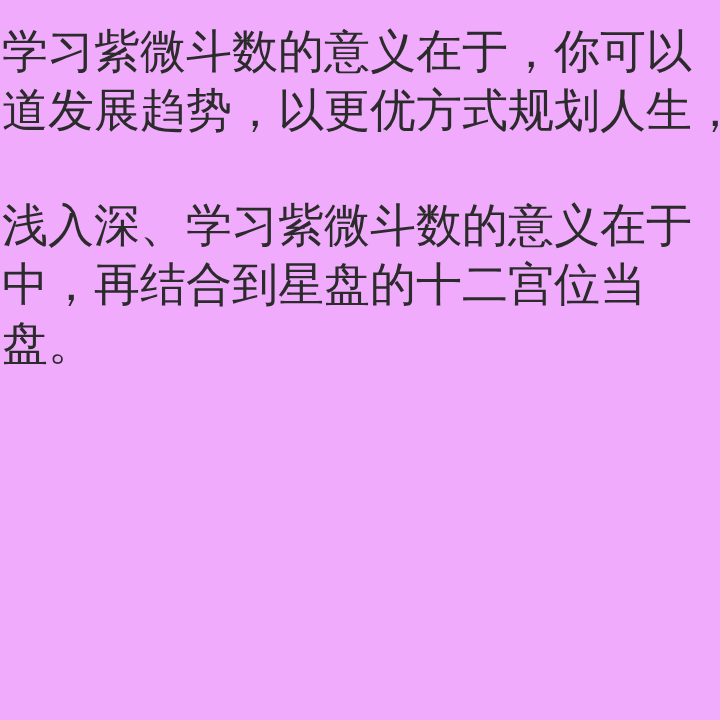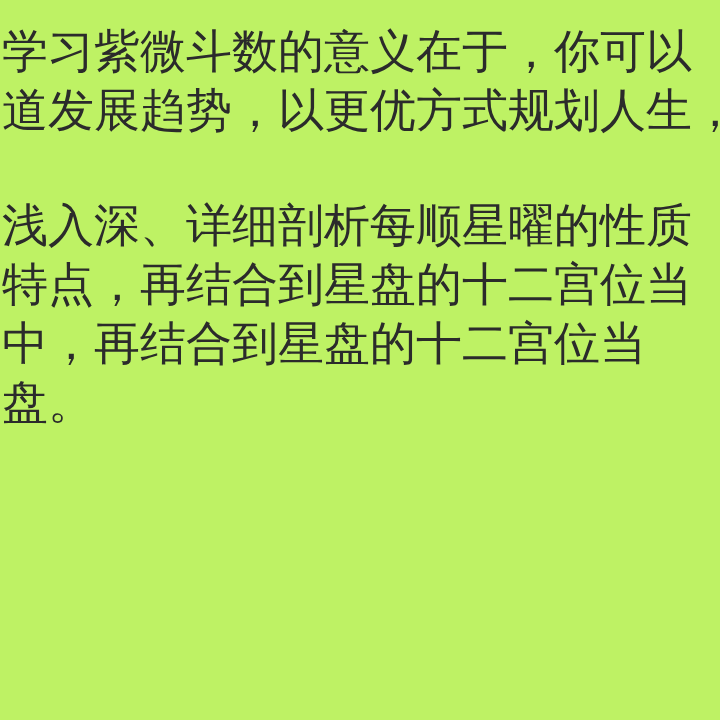--- a/index.html
+++ b/index.html
@@ -39,31 +39,30 @@
     overflow: visible;
   }
   .para-gap {
     display: block;
     height: 56px;
   }
 </style>
 </head>
 <body style="background: rgb(255, 255, 255);">
 
-<div class="page" style="background: #bef264;">
+<div class="page" style="background: #f0abfc;">
   <div class="text-block" style="color: rgb(43, 43, 43);">
 
     <div class="para">
       <span class="para-line">学习紫微斗数的意义在于，你可以</span>
       <span class="para-line">道发展趋势，以更优方式规划人生，</span>
     </div>
 
     <span class="para-gap"></span>
 
     <div class="para">
-      <span class="para-line">浅入深、详细剖析每顺星曜的性质</span>
-      <span class="para-line">特点，再结合到星盘的十二宫位当</span>
+      <span class="para-line">浅入深、学习紫微斗数的意义在于</span>
       <span class="para-line">中，再结合到星盘的十二宫位当</span>
       <span class="para-line">盘。</span>
     </div>
 
   </div>
 </div>
 
 </body></html>

